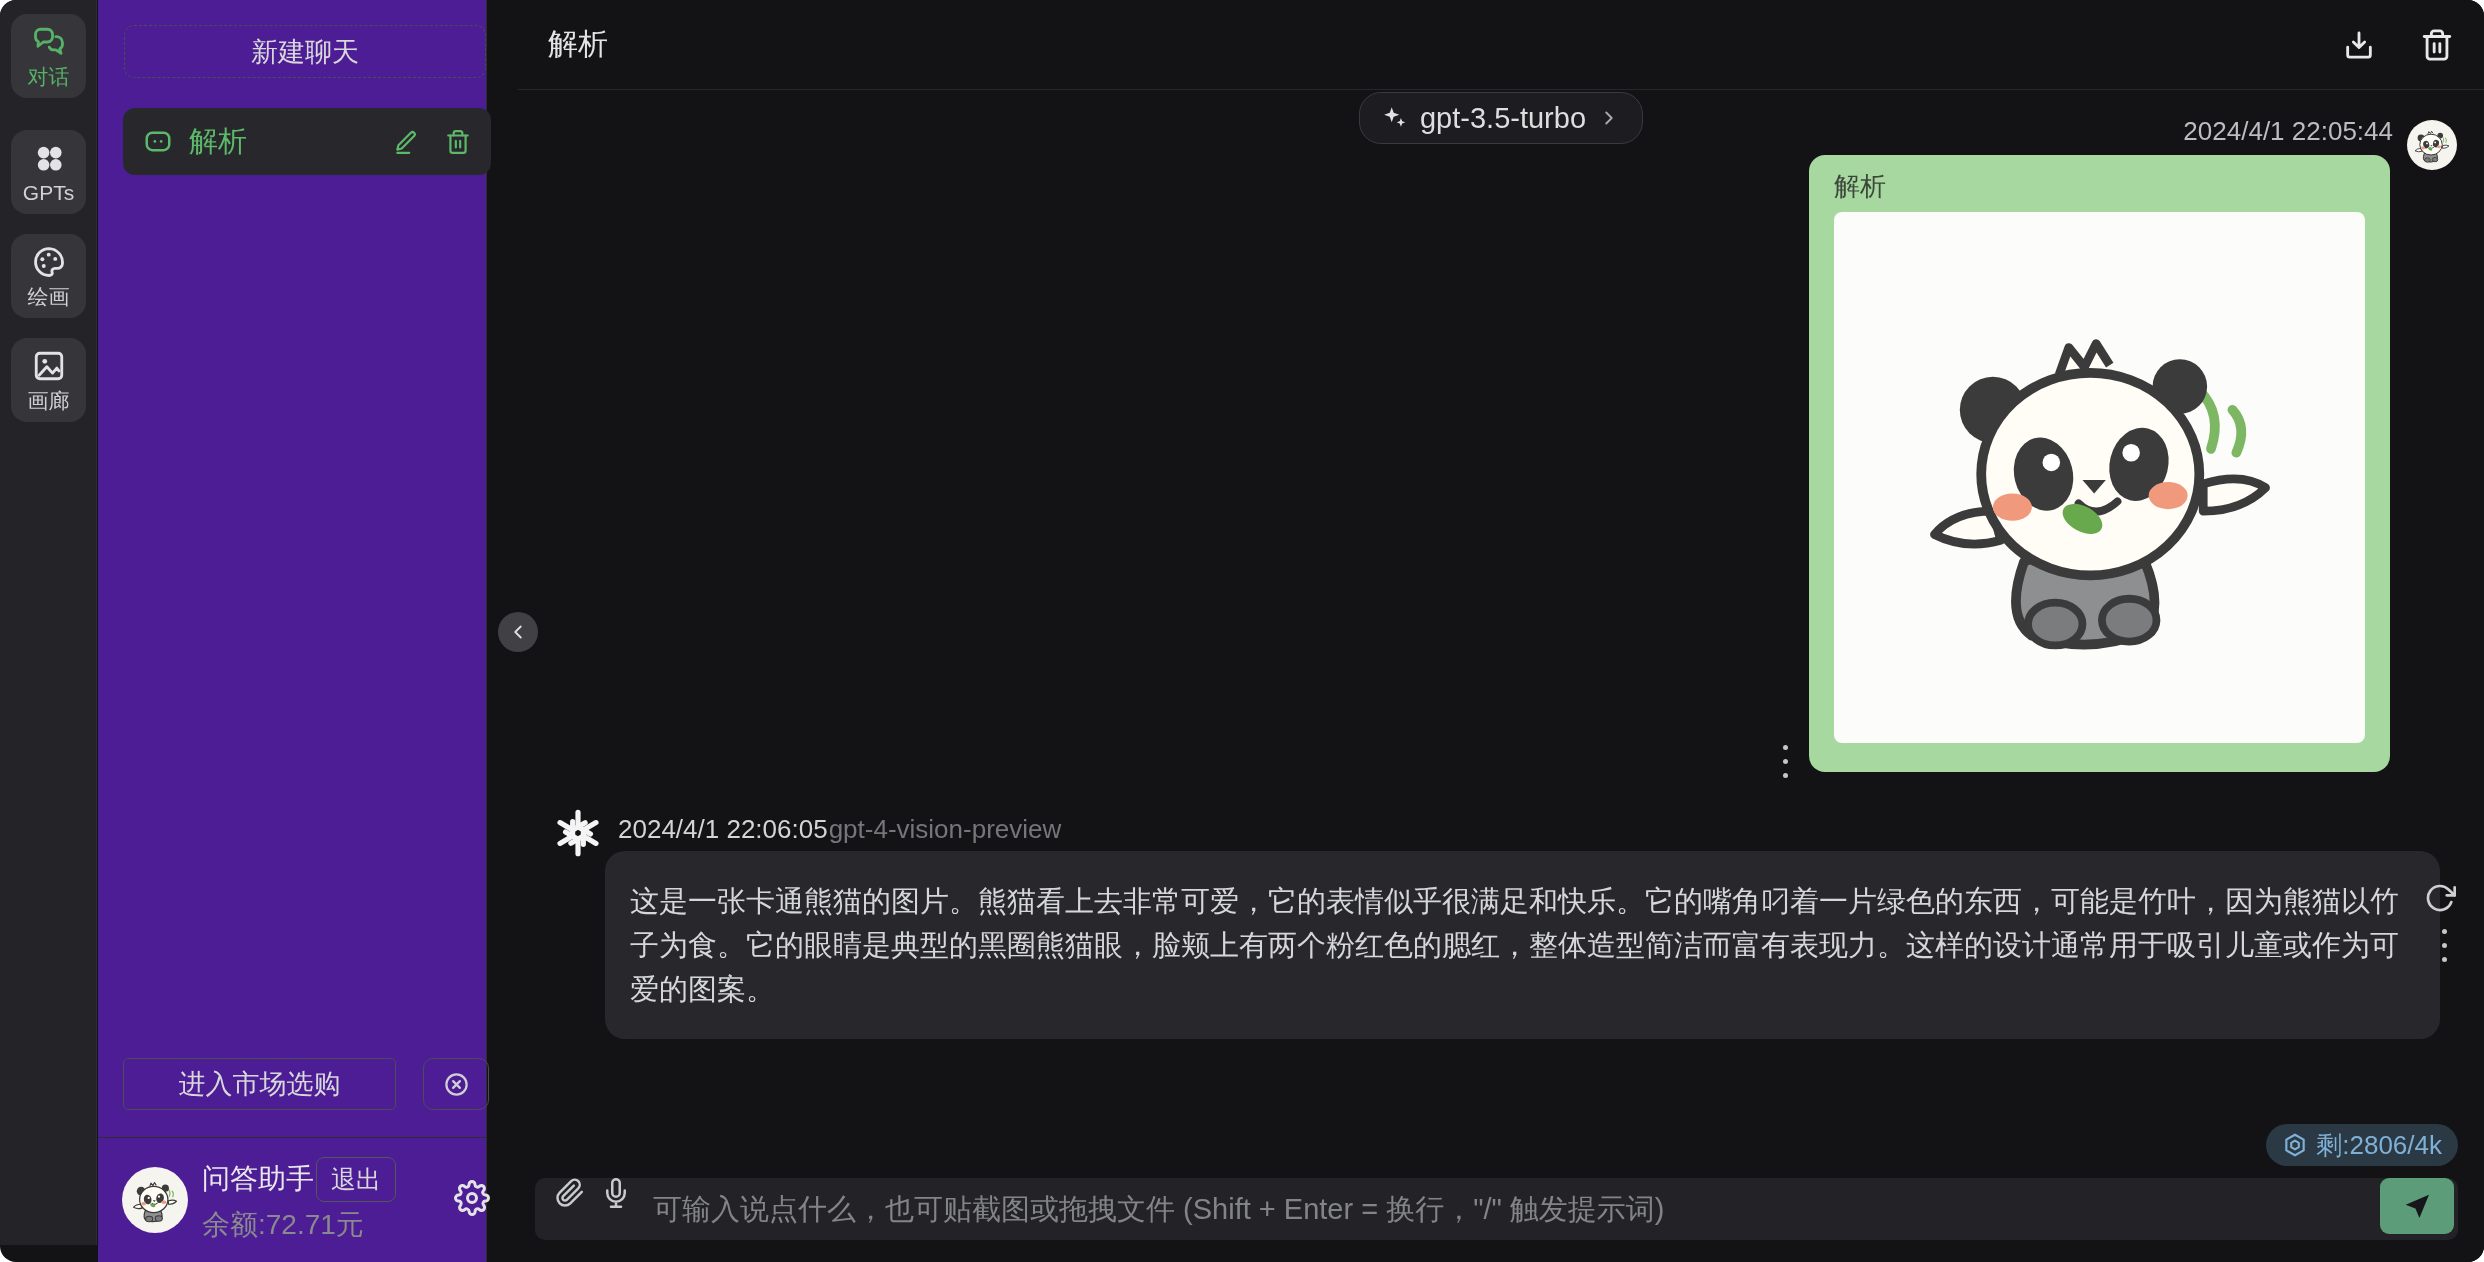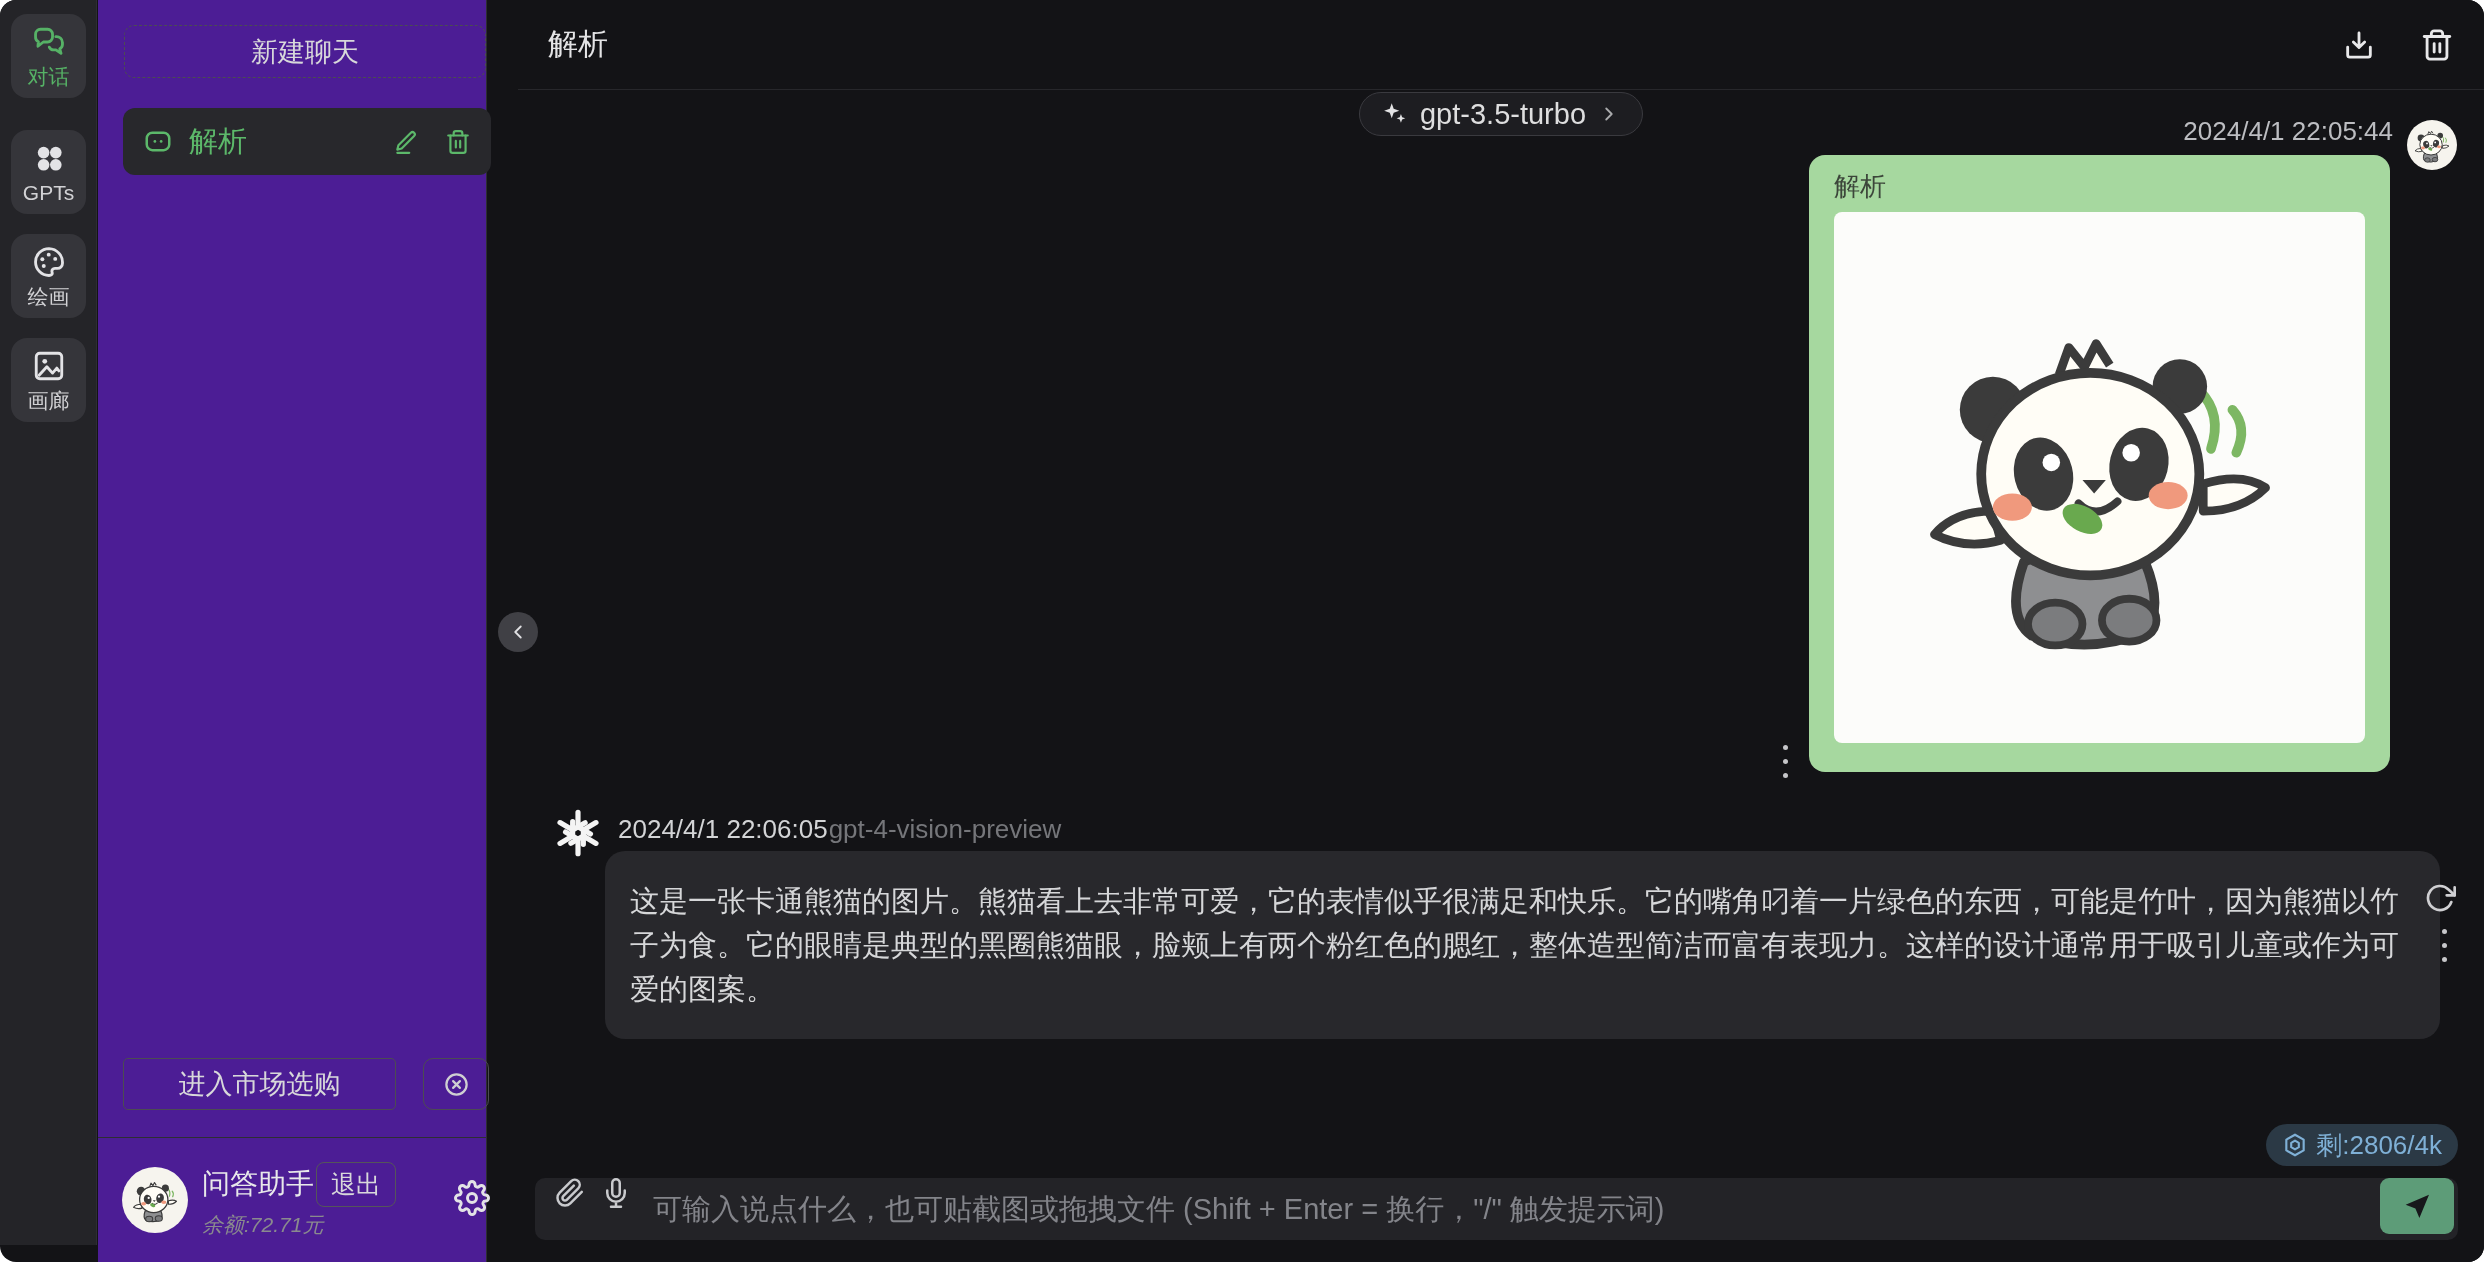--- a/index.html
+++ b/index.html
@@ -33,39 +33,39 @@
   .sb-divider { position:absolute; left:0; top:1137px; width:100%; height:1px; background:#2e2e32; }
 
   .user-row { position:absolute; left:24px; top:1158px; width:372px; height:84px; display:flex; align-items:center; }
   .avatar-circle { width:66px; height:66px; border-radius:50%; background:#f6f4ee; display:flex; align-items:center; justify-content:center; overflow:hidden; flex:none; }
   .avatar-circle svg { width:48px; height:48px; }
   .user-col { margin-left:14px; display:flex; flex-direction:column; gap:4px; }
   .user-line { display:flex; align-items:center; }
   .user-name { font-size:28px; color:#e8e8ea; }
   .logout-btn { margin-left:2px; border:1px solid #55555a; border-radius:8px; background:transparent; color:#d8d8da;
                 font-size:25px; padding:5px 14px; cursor:pointer; }
-  .balance { font-size:21px; color:#8a8a8e;font-style:italic; }
+  .balance { font-size:28px; color:#8a8a8e; }
   .gear-btn { margin-left:auto; width:40px; height:40px; color:#e3e3e6; cursor:pointer; }
   .gear-btn svg { width:36px; height:36px; }
 
   
   .collapse-btn { position:absolute; left:498px; top:612px; width:40px; height:40px; border-radius:50%; background:#404045;
                   display:flex; align-items:center; justify-content:center; color:#e0e0e3; cursor:pointer; z-index:20; }
   .collapse-btn svg { width:22px; height:22px; }
 
   
   .main { position:absolute; left:518px; top:0; right:0; bottom:0; background:#131316; }
   .main-header { position:absolute; left:0; top:0; right:0; height:90px; border-bottom:1px solid #27272b;
                  display:flex; align-items:center; padding:0 30px; }
   .main-title { font-size:30px; color:#e4e4e6; }
   .hd-actions { margin-left:auto; display:flex; align-items:center; gap:44px; }
   .hd-btn { width:34px; height:34px; color:#e8e8ea; cursor:pointer; }
   .hd-btn svg { width:34px; height:34px; }
 
-  .model-pill { position:absolute; top:92px; left:50%; transform:translateX(-50%); height:44px; padding:0 22px;
+  .model-pill { position:absolute; top:92px; left:50%; transform:translateX(-50%); height:52px; padding:0 22px;
                 border:1px solid #3a3a3f; border-radius:22px; background:#1d1d21; display:flex; align-items:center; gap:12px;
                 color:#dededf; font-size:29px; cursor:pointer; }
   .model-pill .sp { width:26px; height:26px; color:#e2e2e4; }
   .model-pill .ch { width:22px; height:22px; color:#aaabad; }
 
   
   .u-stamp { position:absolute; top:116px; right:91px; font-size:26px; color:#bcbdc1; }
   .u-avatar { position:absolute; top:120px; right:27px; width:50px; height:50px; }
   .u-avatar .avatar-circle { width:50px; height:50px; }
   .u-avatar svg { width:38px; height:38px; }

